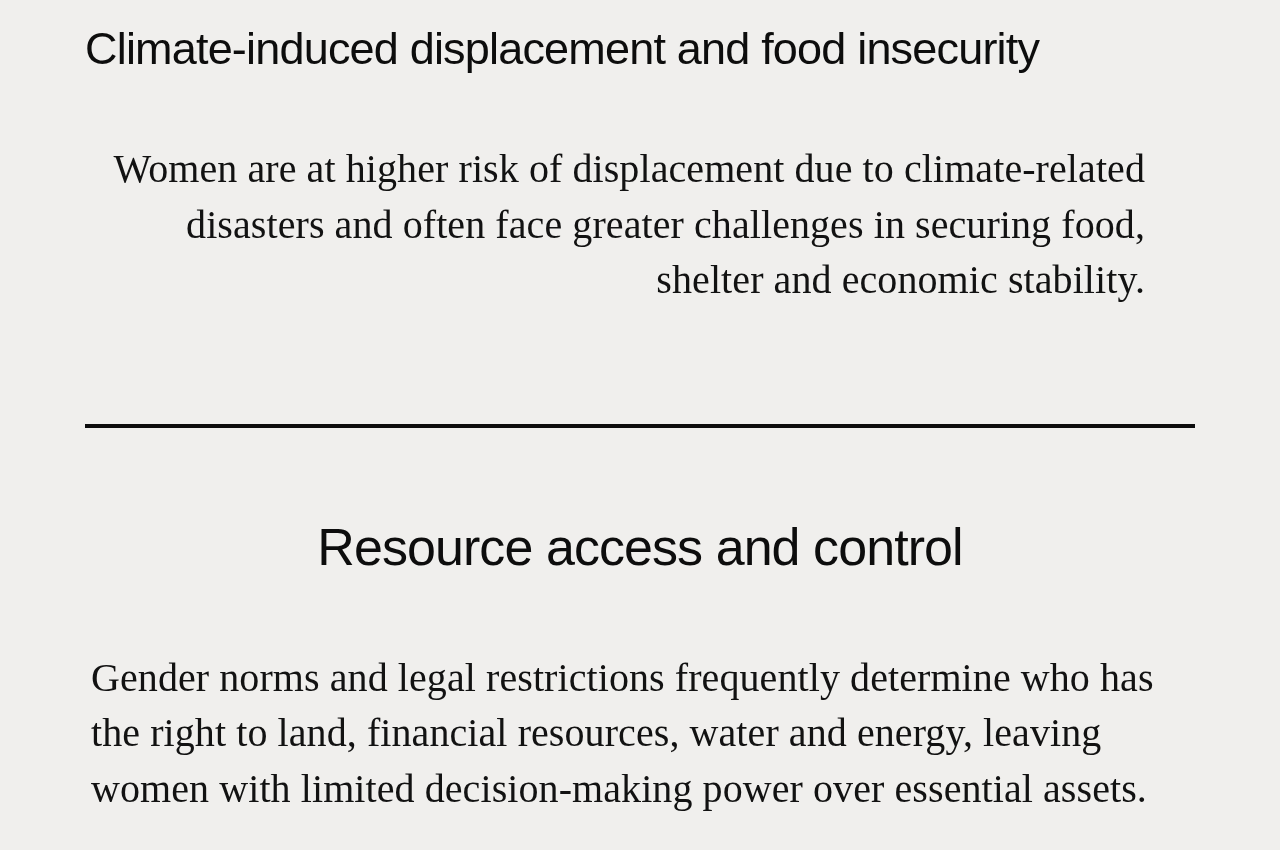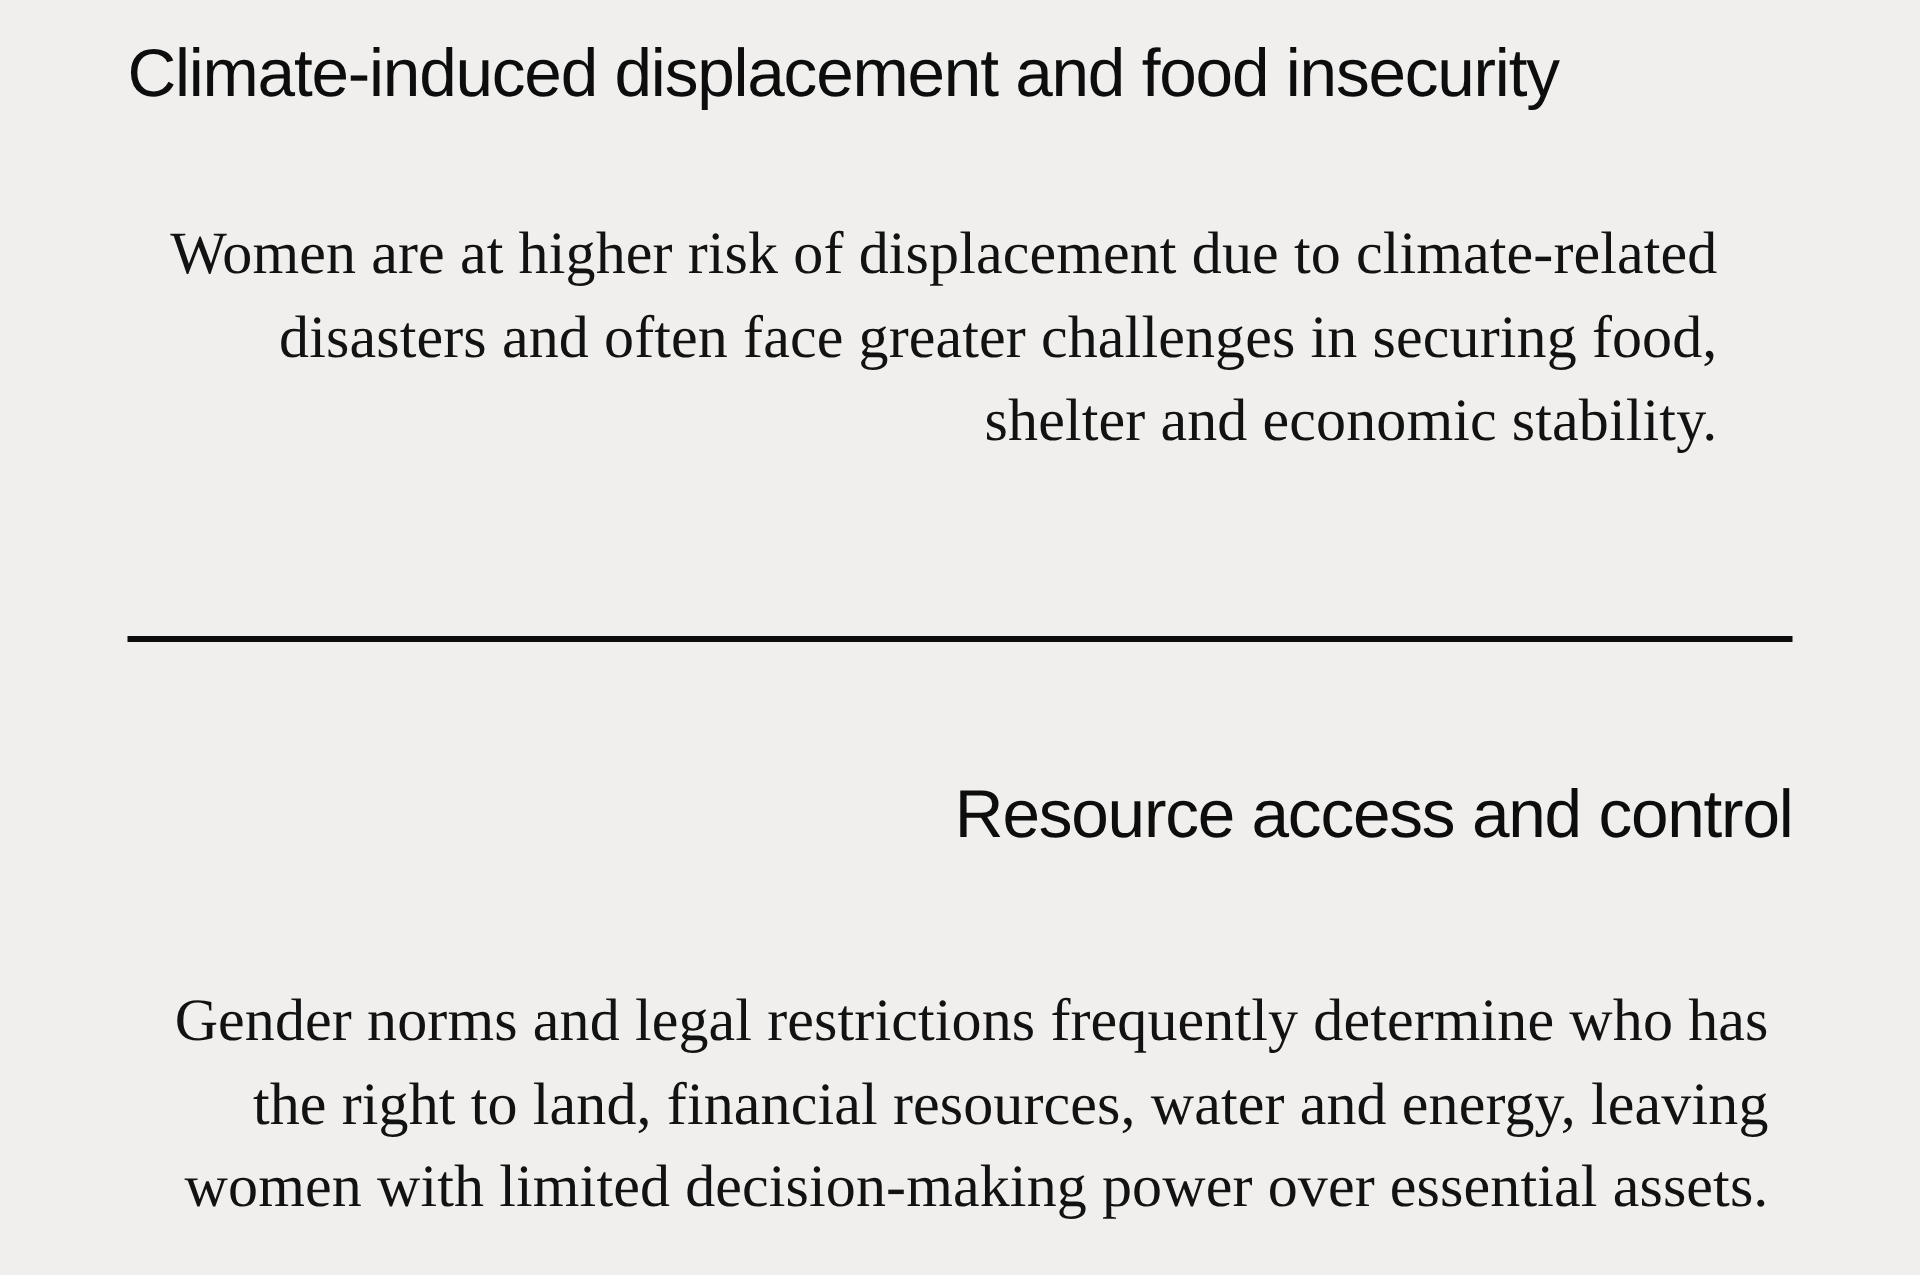--- a/index.html
+++ b/index.html
@@ -61,29 +61,28 @@
     top: 424px;
     width: 1110px;
     height: 4px;
     background: #0d0d0d;
   }
   
   #section-resource {
     top: 518px;
   }
   #section-resource .heading {
-    font-size: 45px;
+    font-size: 52px;
     margin: 0;
-    text-align: right;
+    text-align: center;
   }
   #section-resource .body-text {
     font-size: 40px;
-    margin: 16px;
+    margin: 6px;
     padding-top: 68px;
-    text-align: right;
     max-width: 1110px;
   }
 </style>
 </head>
 <body>
 
 <div class="page">
 
   <section class="section" id="section-displacement">
     <h1 class="heading">Climate-induced displacement and food insecurity</h1>

